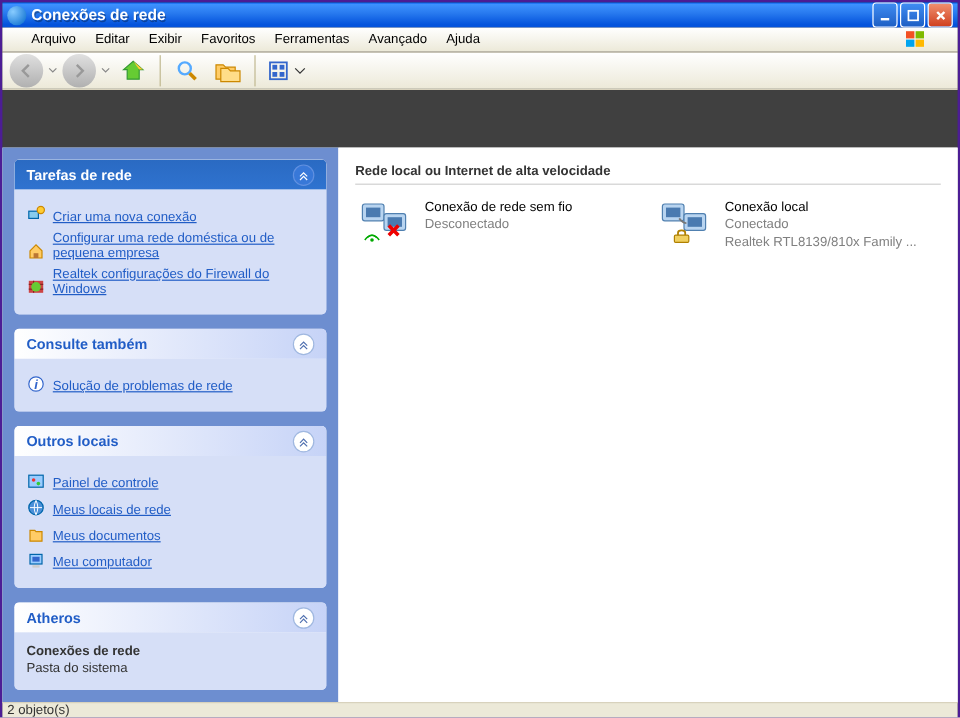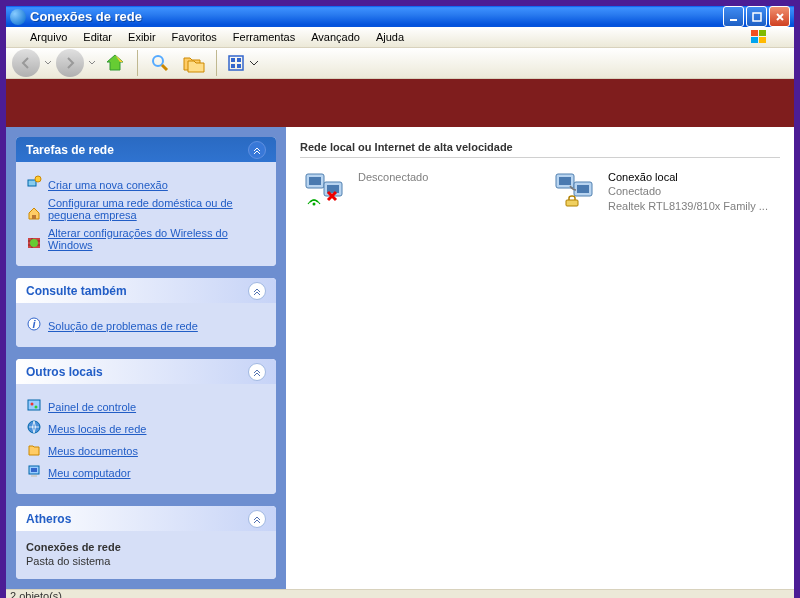--- a/index.html
+++ b/index.html
@@ -1,17 +1,17 @@
 <!DOCTYPE html>
 <html><head>
 <meta charset="utf-8">
 <style>
 * { margin: 0; padding: 0; box-sizing: border-box; font-family: Tahoma, sans-serif; font-size: 11px; }
 body { background: #fff; overflow: hidden; }
-.window { width: 800px; height: 598px; border: 6px solid #4c1d95; background: #7f1d1d; position: relative; display: flex; flex-direction: column; }
+.window { width: 800px; height: 598px; border: 2px solid #4c1d95; background: #404040; position: relative; display: flex; flex-direction: column; }
 .titlebar { height: 30px; background: linear-gradient(to bottom, #0058ee 0%, #3d91ff 8%, #2a7cf0 40%, #0453dc 88%, #0453dc 100%); display: flex; align-items: center; padding: 0 4px; color: #fff; }
 .titlebar-icon { width: 16px; height: 16px; margin-right: 4px; background: radial-gradient(circle at 30% 30%, #8cf 0%, #06c 100%); border-radius: 50%; }
 .titlebar-text { font-weight: bold; font-size: 13px; flex: 1; text-shadow: 1px 1px 0 rgba(0,0,0,0.3); }
 .titlebar-buttons { display: flex; gap: 2px; }
 .tbtn { width: 21px; height: 21px; border-radius: 3px; border: 1px solid #fff; display: flex; align-items: center; justify-content: center; color: #fff; font-weight: bold; font-size: 11px; cursor: pointer; }
 .tbtn-min, .tbtn-max { background: linear-gradient(to bottom, #3f8cf3, #1e5fc4); }
 .tbtn-close { background: linear-gradient(to bottom, #f09070, #d04020); border-color: #fff; }
 .menubar { height: 22px; background: linear-gradient(to bottom, #fff 0%, #ece9d8 100%); border-bottom: 1px solid #d8d2bd; display: flex; align-items: center; padding: 0 16px; }
 .menuitem { padding: 3px 8px; cursor: pointer; color: #000; }
 .winlogo { margin-left: auto; width: 38px; height: 20px; display: flex; align-items: center; justify-content: center; }
@@ -176,21 +176,21 @@
             <span>Configurar uma rede doméstica ou de pequena empresa</span>
           </div>
           <div class="task-link">
             <span class="task-icon">
                 <svg width="16" height="16">
                   <rect x="2" y="3" width="12" height="10" fill="#c44"></rect>
                   <path d="M2 6L14 6M2 10L14 10M6 3L6 6M10 6L10 10M6 10L6 13" stroke="#822"></path>
                   <circle cx="8" cy="8" r="4" fill="#6c3"></circle>
                 </svg>
               </span>
-            <span>Alterar configurações do Wireless do Windows</span>
+            <span>Realtek configurações do Firewall do Windows</span>
           </div>
         </div>
       </div>
 
       <div class="panel">
         <div class="panel-header secondary">
           <span class="panel-title">Consulte também</span>
           <span class="chevron">
             <svg width="10" height="10">
                 <path d="M2 6L5 3L8 6M2 9L5 6L8 9" stroke="currentColor" fill="none" stroke-width="1"></path>
@@ -290,20 +290,21 @@
               <rect x="25" y="15" width="12" height="8" fill="#4a7ab0"></rect>
               <path d="M26 22L34 30M34 22L26 30" stroke="#e00" stroke-width="3"></path>
               <g transform="translate(6,26)">
                 <path d="M2 6 Q6 2 10 6" stroke="#0a0" fill="none" stroke-width="1.2"></path>
                 <path d="M0 8 Q6 0 12 8" stroke="#0a0" fill="none" stroke-width="1.2"></path>
                 <circle cx="6" cy="8" r="1.5" fill="#0a0"></circle>
               </g>
             </svg>
           </div>
           <div class="conn-info">
+            <div class="conn-name">Conexão de rede sem fio</div>
             <div class="conn-status">Desconectado</div>
           </div>
         </div>
 
         <div class="conn-item">
           <div class="conn-icon">
             <svg width="48" height="40">
               <rect x="4" y="4" width="18" height="14" rx="2" fill="#b8d4f0" stroke="#5080b0"></rect>
               <rect x="7" y="7" width="12" height="8" fill="#4a7ab0"></rect>
               <rect x="22" y="12" width="18" height="14" rx="2" fill="#b8d4f0" stroke="#5080b0"></rect>

